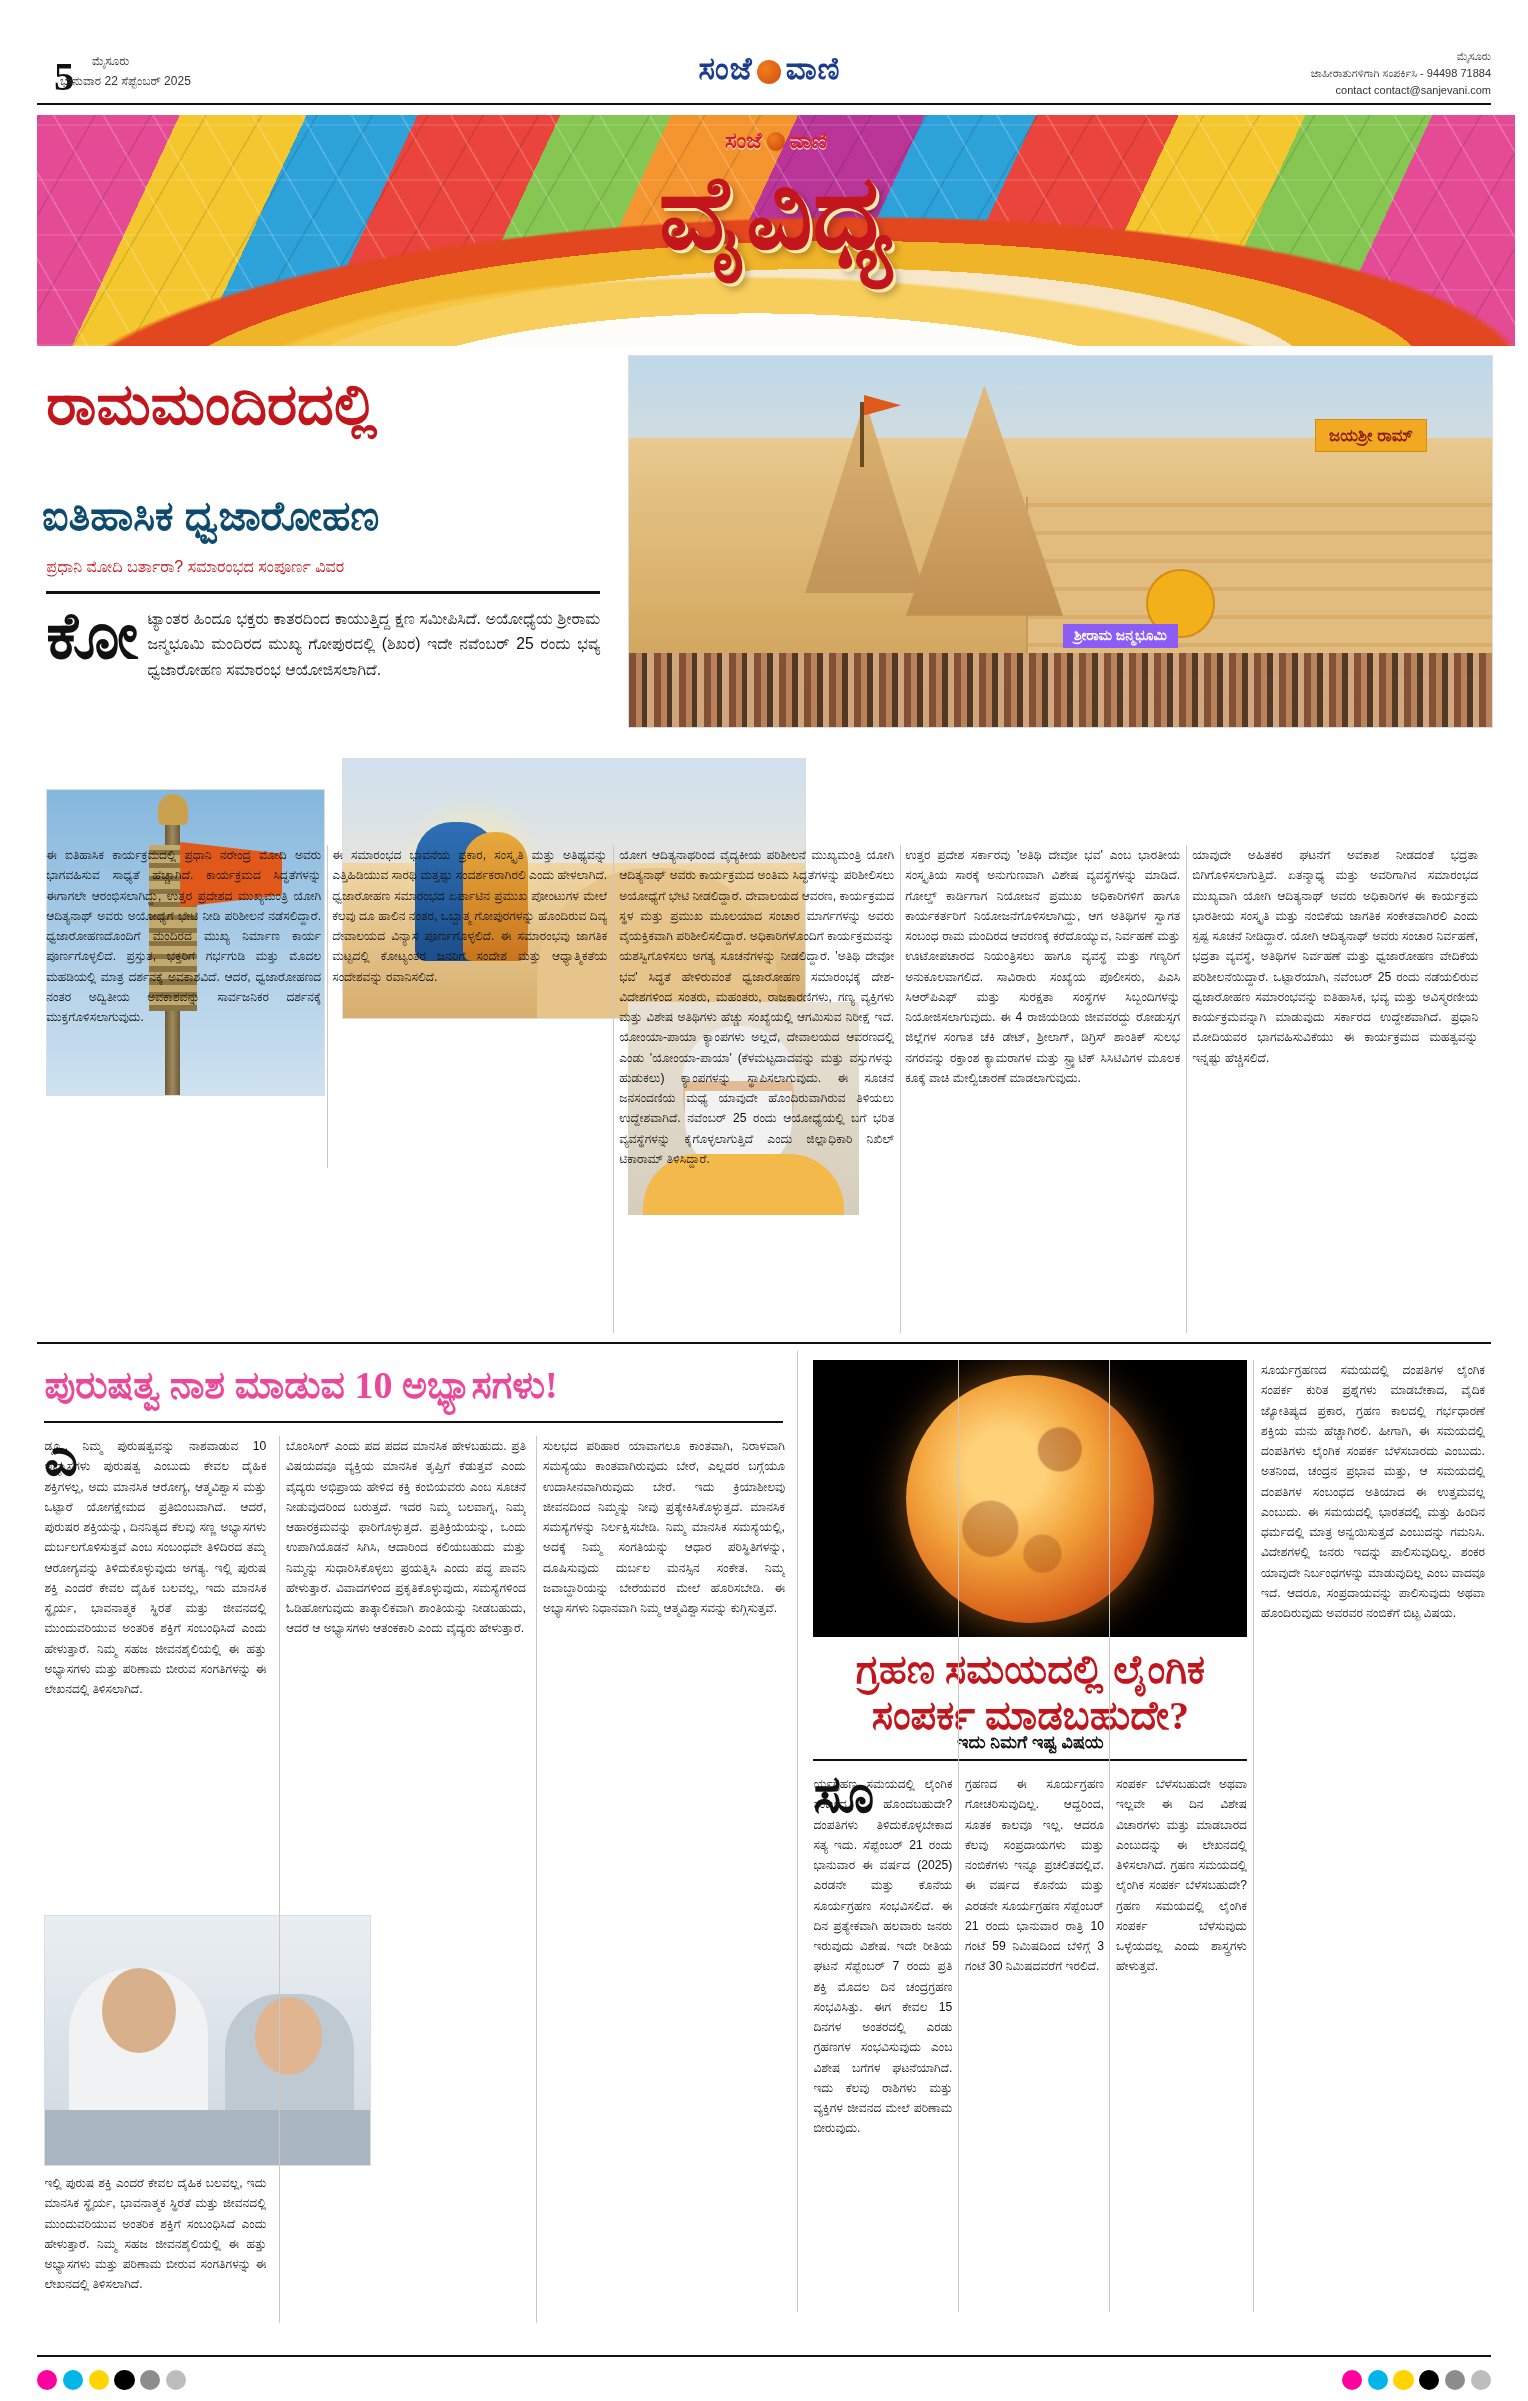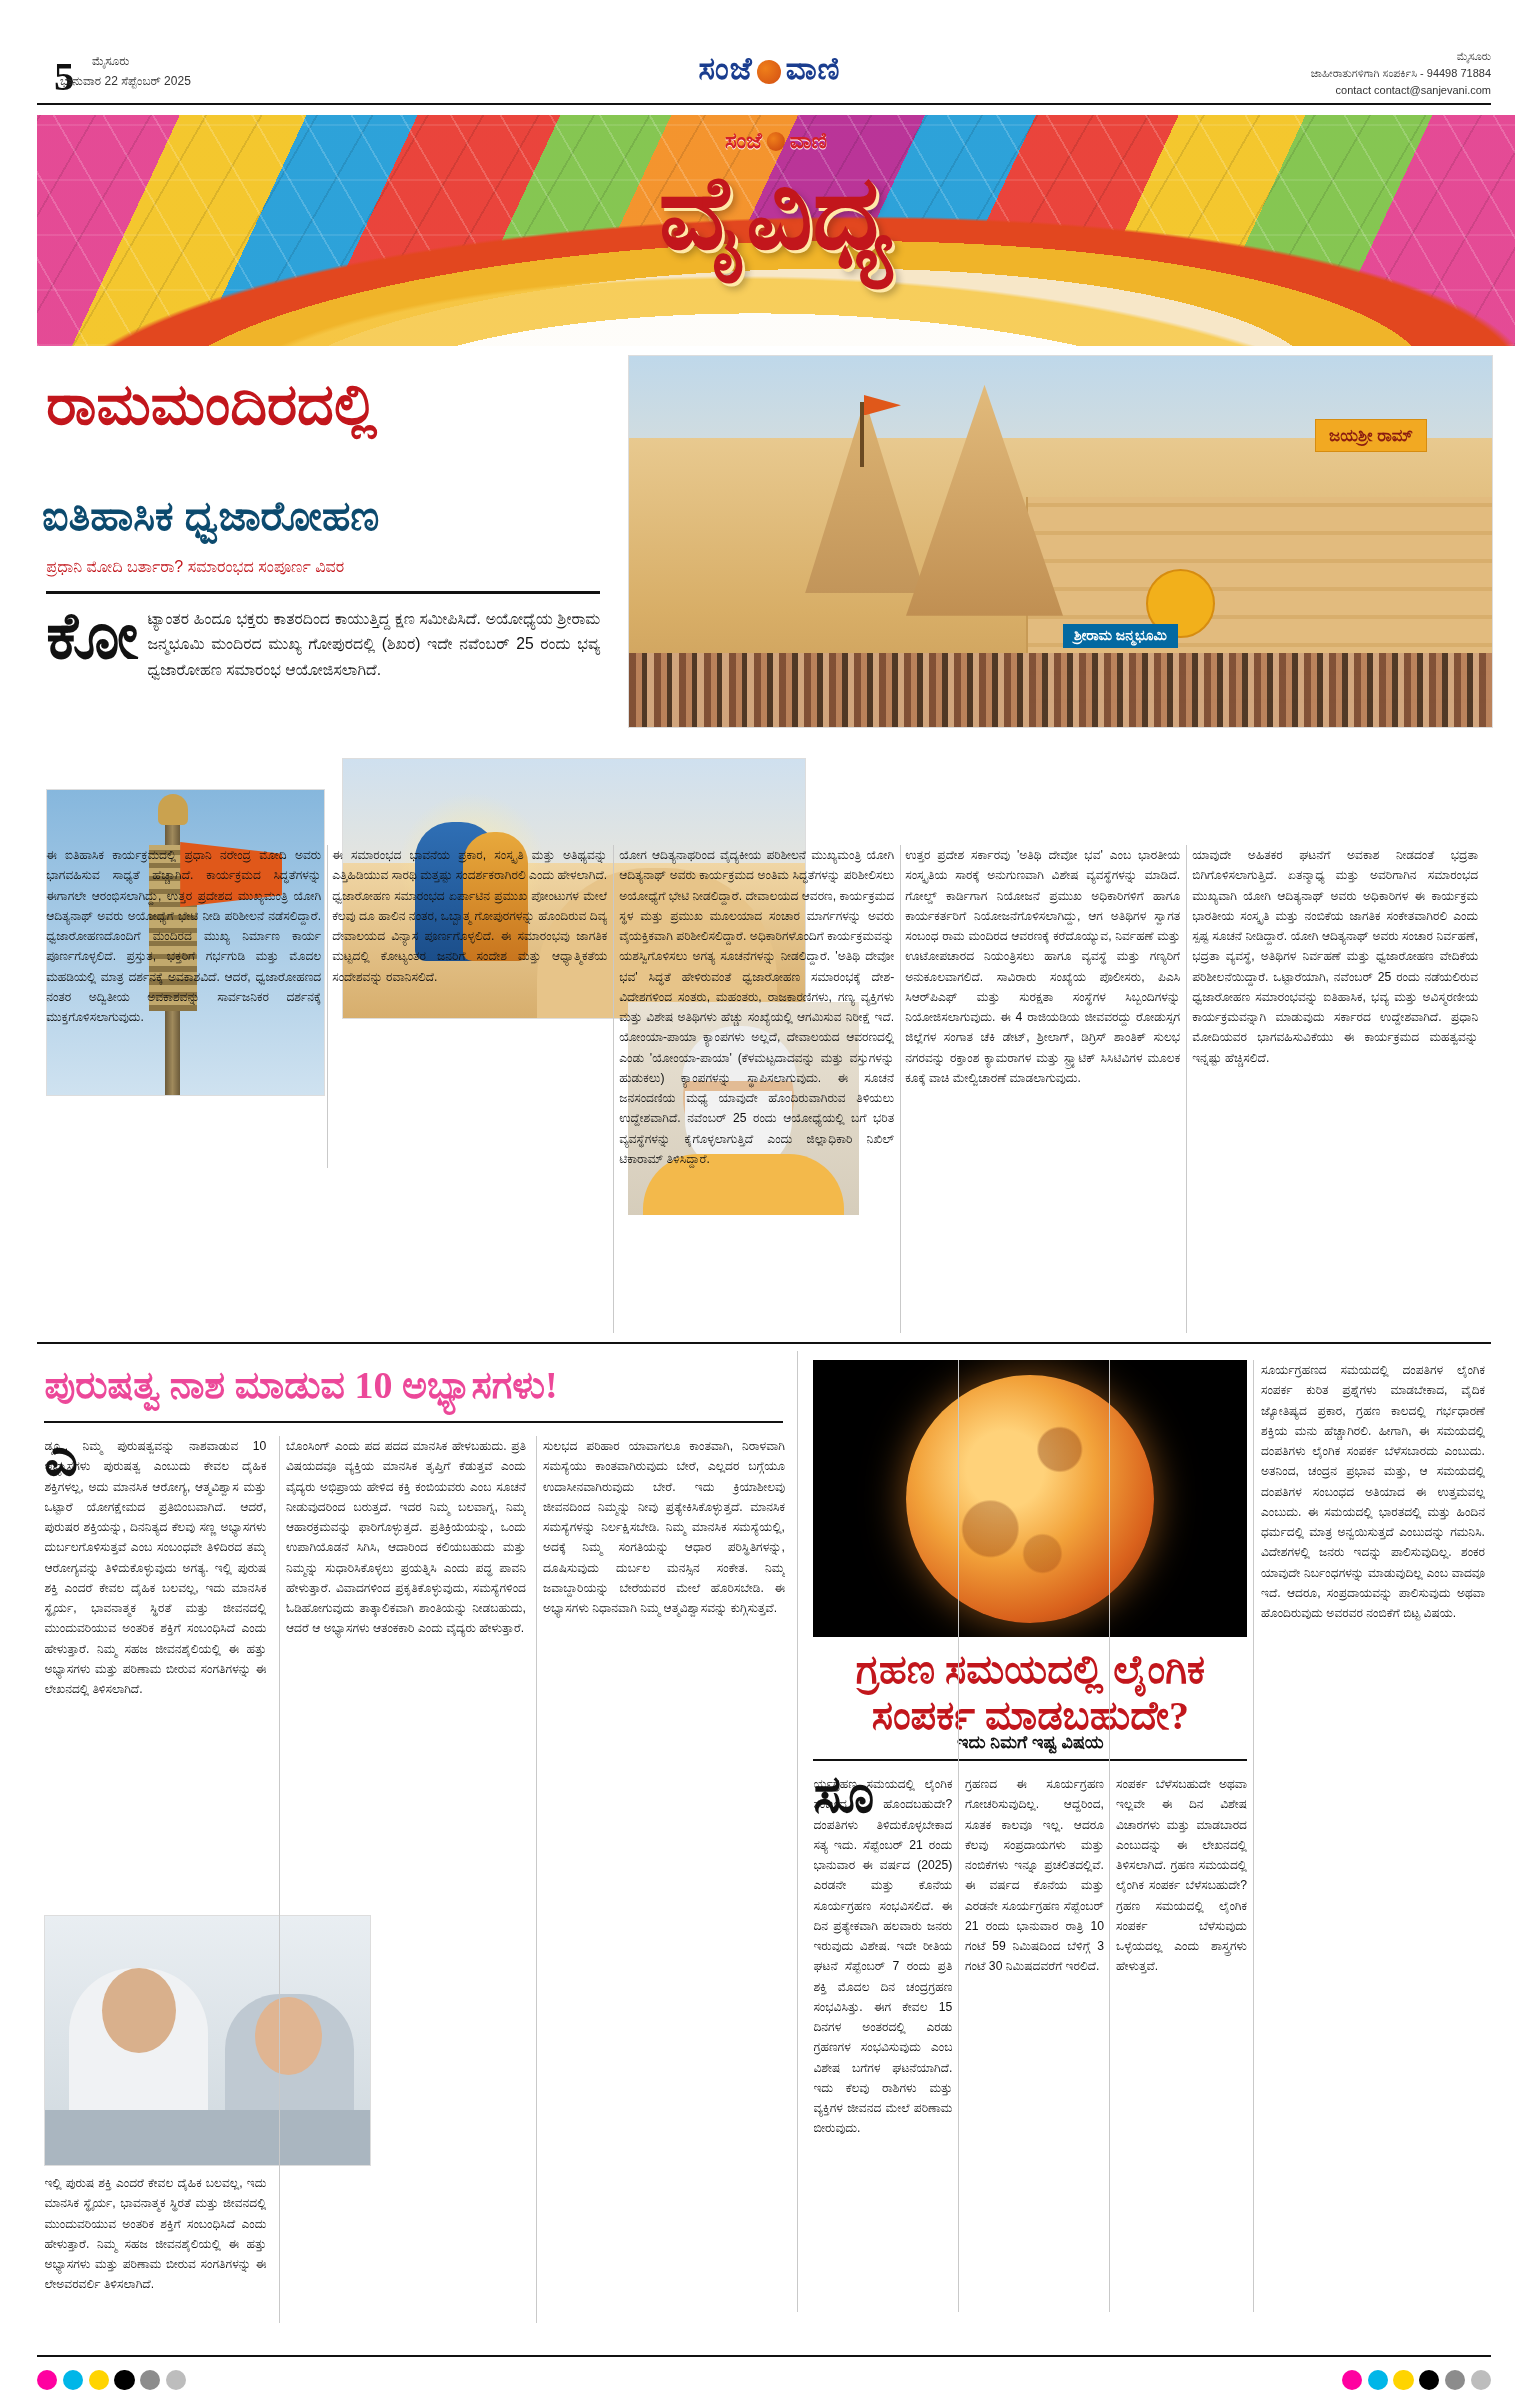--- a/index.html
+++ b/index.html
@@ -62,21 +62,21 @@
   .pm-shik{position:absolute;left:176px;bottom:36%;width:120px;height:194px;
     background:linear-gradient(#ddb473,#c2955a);clip-path:polygon(50% 0,100% 100%,0 100%);}
   .pm-shik2{position:absolute;left:277px;bottom:30%;width:157px;height:231px;
     background:linear-gradient(#e2bb7c,#c08f52);clip-path:polygon(50% 0,100% 100%,0 100%);}
   .pm-flag{position:absolute;left:231px;bottom:70%;width:3.7px;height:65px;background:#6b4a22;}
   .pm-flagc{position:absolute;left:235px;bottom:84%;width:37px;height:20.3px;background:#e0581a;clip-path:polygon(0 0,100% 50%,0 100%);}
   .pm-crowd{position:absolute;left:0;bottom:0;width:100%;height:20%;
     background:repeating-linear-gradient(90deg,#7d4c33 0 7.4px,#b9805a 7.4px 13px,#4a3322 13px 18.5px,#d1a57e 18.5px 25px);opacity:.95;}
   .pm-sign{position:absolute;right:65px;top:63px;padding:5.5px 13px;background:#f2a922;color:#8a1b10;font-weight:bold;font-size:16.6px;border:1.8px solid #d68c10;}
   .pm-sign2{position:absolute;right:277px;bottom:89px;width:65px;height:65px;border-radius:50%;background:#f2b01b;border:2.8px solid #d68c10;}
-  .pm-banner{position:absolute;left:434px;bottom:79px;padding:3.7px 11px;background:#0369a1;color:#fff;font-size:14px;font-weight:bold;}
+  .pm-banner{position:absolute;left:434px;bottom:79px;padding:3.7px 11px;background:#8b5cf6;color:#fff;font-size:14px;font-weight:bold;}
 
   .dropcap-wrap{position:absolute;left:9.2px;top:251px;width:554px;}
   .dropcap{float:left;font-family:"Liberation Serif",serif;font-size:65px;line-height:.82;font-weight:bold;color:#111;margin:3.7px 9.2px 0 0;}
   .lead{font-size:15.7px;line-height:1.62;color:#111;text-align:justify;}
 
   .photo-inset{position:absolute;left:305px;top:403px;width:462px;height:259px;overflow:hidden;border:0.9px solid #ddd;}
   .pi-bg{position:absolute;inset:0;background:linear-gradient(#cfe0ef,#efe7d7 60%,#e6d9c2);}
   .pi-temple{position:absolute;left:0;bottom:0;width:100%;height:60%;background:linear-gradient(#f0d6a5,#d7ae6d);}
   .pi-arch{position:absolute;left:194px;bottom:0;width:240px;height:58%;background:#e7c489;border-top-left-radius:111px;border-top-right-radius:111px;}
   .pi-fig{position:absolute;left:72px;bottom:22%;width:83px;height:139px;background:linear-gradient(#2f6fb5,#1b4e8a);border-radius:37px 37px 11px 11px;}
@@ -253,21 +253,21 @@
       <div class="pc-man"></div>
       <div class="pc-mhead"></div>
       <div class="pc-woman"></div>
       <div class="pc-whead"></div>
       <div class="pc-bed"></div>
     </div>
     <div id="left-cols">
         <div class="col" style="position: absolute; left: 7.4px; top: 85px; width: 222px; height: 453px; overflow: hidden;">ಡ್ಡೂ.. ನಿಮ್ಮ ಪುರುಷತ್ವವನ್ನು ನಾಶವಾಡುವ 10 ಅಭ್ಯಾಸಗಳು ಪುರುಷತ್ವ ಎಂಬುದು ಕೇವಲ ದೈಹಿಕ ಶಕ್ತಿಗಳಲ್ಲ, ಅದು ಮಾನಸಿಕ ಆರೋಗ್ಯ, ಆತ್ಮವಿಶ್ವಾಸ ಮತ್ತು ಒಟ್ಟಾರೆ ಯೋಗಕ್ಷೇಮದ ಪ್ರತಿಬಿಂಬವಾಗಿದೆ. ಆದರೆ, ಪುರುಷರ ಶಕ್ತಿಯನ್ನು, ದಿನನಿತ್ಯದ ಕೆಲವು ಸಣ್ಣ ಅಭ್ಯಾಸಗಳು ದುರ್ಬಲಗೊಳಿಸುತ್ತವೆ ಎಂಬ ಸಂಬಂಧವೇ ತಿಳಿದಿರದ ತಮ್ಮ ಆರೋಗ್ಯವನ್ನು ತಿಳಿದುಕೊಳ್ಳುವುದು ಅಗತ್ಯ. ಇಲ್ಲಿ ಪುರುಷ ಶಕ್ತಿ ಎಂದರೆ ಕೇವಲ ದೈಹಿಕ ಬಲವಲ್ಲ, ಇದು ಮಾನಸಿಕ ಸ್ಥೈರ್ಯ, ಭಾವನಾತ್ಮಕ ಸ್ಥಿರತೆ ಮತ್ತು ಜೀವನದಲ್ಲಿ ಮುಂದುವರಿಯುವ ಅಂತರಿಕ ಶಕ್ತಿಗೆ ಸಂಬಂಧಿಸಿದೆ ಎಂದು ಹೇಳುತ್ತಾರೆ. ನಿಮ್ಮ ಸಹಜ ಜೀವನಶೈಲಿಯಲ್ಲಿ ಈ ಹತ್ತು ಅಭ್ಯಾಸಗಳು ಮತ್ತು ಪರಿಣಾಮ ಬೀರುವ ಸಂಗತಿಗಳನ್ನು ಈ ಲೇಖನದಲ್ಲಿ ತಿಳಿಸಲಾಗಿದೆ.</div>
         <div class="col" style="position: absolute; left: 249px; top: 85px; width: 240px; height: 739px; overflow: hidden;">ಬೊಂಸಿಂಗ್ ಎಂದು ಪದ ಪದದ ಮಾನಸಿಕ ಹೇಳಬಹುದು. ಪ್ರತಿ ವಿಷಯದವೂ ವ್ಯಕ್ತಿಯ ಮಾನಸಿಕ ತೃಪ್ತಿಗೆ ಕೆಡುತ್ತವೆ ಎಂದು ವೈದ್ಯರು ಅಭಿಪ್ರಾಯ ಹೇಳಿದ ಕಕ್ತಿ ಕಂಬಿಯವರು ಎಂಬ ಸೂಚನೆ ನೀಡುವುದರಿಂದ ಬರುತ್ತದೆ. ಇದರ ನಿಮ್ಮ ಬಲವಾಗ್ನ, ನಿಮ್ಮ ಆಹಾರಕ್ರಮವನ್ನು ಫಾರಿಗೊಳ್ಳುತ್ತದೆ. ಪ್ರತಿಕ್ರಿಯೆಯನ್ನು, ಒಂದು ಉಪಾಗಿಯೊಡನೆ ಸಿಗಿಸಿ, ಆದಾರಿಂದ ಕಲಿಯಬಹುದು ಮತ್ತು ನಿಮ್ಮನ್ನು ಸುಧಾರಿಸಿಕೊಳ್ಳಲು ಪ್ರಯತ್ನಿಸಿ ಎಂದು ಪದ್ಧ ಪಾವನಿ ಹೇಳುತ್ತಾರೆ. ವಿವಾದಗಳಿಂದ ಪ್ರಕೃತಿಕೊಳ್ಳುವುದು, ಸಮಸ್ಯೆಗಳಿಂದ ಓಡಿಹೋಗುವುದು ತಾತ್ಕಾಲಿಕವಾಗಿ ಶಾಂತಿಯನ್ನು ನೀಡಬಹುದು, ಆದರೆ ಆ ಅಭ್ಯಾಸಗಳು ಆತಂಕಕಾರಿ ಎಂದು ವೈದ್ಯರು ಹೇಳುತ್ತಾರೆ.</div>
         <div class="col" style="position: absolute; left: 506px; top: 85px; width: 242px; height: 739px; overflow: hidden;">ಸುಲಭದ ಪರಿಹಾರ ಯಾವಾಗಲೂ ಕಾಂತವಾಗಿ, ನಿರಾಳವಾಗಿ ಸಮಸ್ಯೆಯು ಕಾಂತವಾಗಿರುವುದು ಬೇರೆ, ಎಲ್ಲದರ ಬಗ್ಗೆಯೂ ಉದಾಸೀನವಾಗಿರುವುದು ಬೇರೆ. ಇದು ಕ್ರಿಯಾಶೀಲವು ಜೀವನದಿಂದ ನಿಮ್ಮನ್ನು ನೀವು ಪ್ರತ್ಯೇಕಿಸಿಕೊಳ್ಳುತ್ತದೆ. ಮಾನಸಿಕ ಸಮಸ್ಯೆಗಳನ್ನು ನಿರ್ಲಕ್ಷಿಸಬೇಡಿ. ನಿಮ್ಮ ಮಾನಸಿಕ ಸಮಸ್ಯೆಯಲ್ಲಿ, ಅದಕ್ಕೆ ನಿಮ್ಮ ಸಂಗತಿಯನ್ನು ಆಧಾರ ಪರಿಸ್ಥಿತಿಗಳನ್ನು, ದೂಷಿಸುವುದು ದುರ್ಬಲ ಮನಸ್ಸಿನ ಸಂಕೇತ. ನಿಮ್ಮ ಜವಾಬ್ದಾರಿಯನ್ನು ಬೇರೆಯವರ ಮೇಲೆ ಹೊರಿಸಬೇಡಿ. ಈ ಅಭ್ಯಾಸಗಳು ನಿಧಾನವಾಗಿ ನಿಮ್ಮ ಆತ್ಮವಿಶ್ವಾಸವನ್ನು ಕುಗ್ಗಿಸುತ್ತವೆ.</div>
-        <div class="col" style="position: absolute; left: 7.4px; top: 822px; width: 222px; height: 157px; overflow: hidden;">ಇಲ್ಲಿ ಪುರುಷ ಶಕ್ತಿ ಎಂದರೆ ಕೇವಲ ದೈಹಿಕ ಬಲವಲ್ಲ, ಇದು ಮಾನಸಿಕ ಸ್ಥೈರ್ಯ, ಭಾವನಾತ್ಮಕ ಸ್ಥಿರತೆ ಮತ್ತು ಜೀವನದಲ್ಲಿ ಮುಂದುವರಿಯುವ ಅಂತರಿಕ ಶಕ್ತಿಗೆ ಸಂಬಂಧಿಸಿದೆ ಎಂದು ಹೇಳುತ್ತಾರೆ. ನಿಮ್ಮ ಸಹಜ ಜೀವನಶೈಲಿಯಲ್ಲಿ ಈ ಹತ್ತು ಅಭ್ಯಾಸಗಳು ಮತ್ತು ಪರಿಣಾಮ ಬೀರುವ ಸಂಗತಿಗಳನ್ನು ಈ ಲೇಅವರವರ್ಲಿ ತಿಳಿಸಲಾಗಿದೆ.</div>
+        <div class="col" style="position: absolute; left: 7.4px; top: 822px; width: 222px; height: 157px; overflow: hidden;">ಇಲ್ಲಿ ಪುರುಷ ಶಕ್ತಿ ಎಂದರೆ ಕೇವಲ ದೈಹಿಕ ಬಲವಲ್ಲ, ಇದು ಮಾನಸಿಕ ಸ್ಥೈರ್ಯ, ಭಾವನಾತ್ಮಕ ಸ್ಥಿರತೆ ಮತ್ತು ಜೀವನದಲ್ಲಿ ಮುಂದುವರಿಯುವ ಅಂತರಿಕ ಶಕ್ತಿಗೆ ಸಂಬಂಧಿಸಿದೆ ಎಂದು ಹೇಳುತ್ತಾರೆ. ನಿಮ್ಮ ಸಹಜ ಜೀವನಶೈಲಿಯಲ್ಲಿ ಈ ಹತ್ತು ಅಭ್ಯಾಸಗಳು ಮತ್ತು ಪರಿಣಾಮ ಬೀರುವ ಸಂಗತಿಗಳನ್ನು ಈ ಲೇಖನದಲ್ಲಿ ತಿಳಿಸಲಾಗಿದೆ.</div>
         <div class="vline" style="left: 242px; top: 85px; height: 887px;"></div>
         <div class="vline" style="left: 499px; top: 85px; height: 887px;"></div>
       </div>
   </div>
 
   <div class="br">
     <div class="photo-moon">
       <div class="moon">
         <div class="moon-spots"></div>
       </div>

